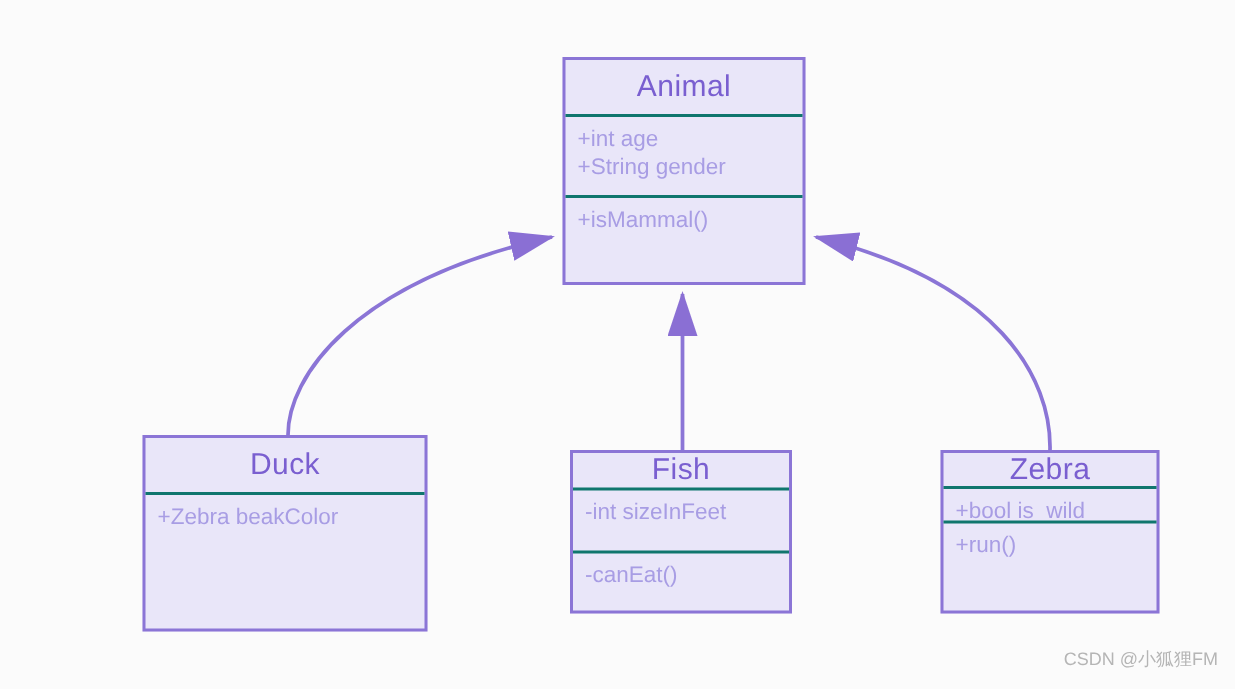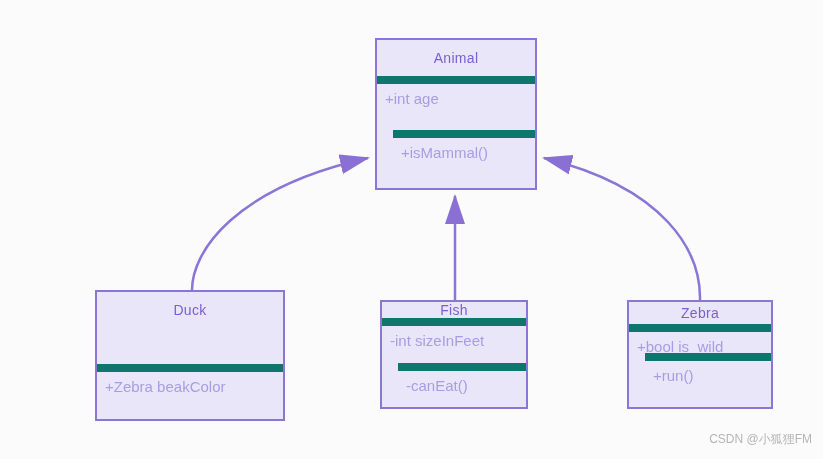--- a/index.html
+++ b/index.html
@@ -26,42 +26,42 @@
     background: #e9e6f9;
     border: 2px solid #8b75d6;
     display: flex;
     flex-direction: column;
   }
   .class-title {
     box-sizing: border-box;
     display: flex;
     align-items: center;
     justify-content: center;
-    font-size: 14px;
+    font-size: 20px;
     color: #7a5fd0;
     letter-spacing: 0.3px;
     text-align: right;
   }
   .compartment {
     box-sizing: border-box;
-    border-top: 8px solid #0f766e;
+    border-top: 2px solid #0f766e;
     padding: 5px 8px 16px 8px;
     font-size: 15px;
     line-height: 19px;
     color: #a89de4;
   }
-  .compartment.methods { flex: 1 1 auto; margin-left: 16px; }
+  .compartment.methods { flex: 1 1 auto; }
   .member { white-space: nowrap; }
 
   
   .animal-box  { left: 375px; top: 38px;  width: 162px; height: 152px; }
   .animal-box .class-title { height: 36px; }
   .animal-box .attrs { height: 54px; }
 
-  .duck-box    { left: 95px;  top: 290px; width: 190px; height: 131px; gap: 36px; }
+  .duck-box    { left: 95px;  top: 290px; width: 190px; height: 131px; }
   .duck-box .class-title { height: 36px; }
   .duck-box .attrs { height: 32px; }
 
   .fish-box    { left: 380px; top: 300px; width: 148px; height: 109px; }
   .fish-box .class-title { height: 48px; }
   .fish-box .attrs { height: 45px; }
 
   .zebra-box   { left: 627px; top: 300px; width: 146px; height: 109px; }
   .zebra-box .class-title { height: 22px; }
   .zebra-box .attrs { height: 21px; }
@@ -88,20 +88,21 @@
     </defs>
     <path d="M 192 290 C 192 252, 234 188, 368 158" fill="none" stroke="#8b75d6" stroke-width="2.5" marker-end="url(#tri)"></path>
     <path d="M 455 300 L 455 196" fill="none" stroke="#8b75d6" stroke-width="2.5" marker-end="url(#tri)"></path>
     <path d="M 700 300 C 701 252, 666 188, 544 158" fill="none" stroke="#8b75d6" stroke-width="2.5" marker-end="url(#tri)"></path>
   </svg>
 
   <div class="class-box animal-box">
     <div class="class-title">Animal</div>
     <div class="compartment attrs">
       <div class="member">+int age</div>
+      <div class="member">+String gender</div>
     </div>
     <div class="compartment methods">
       <div class="member">+isMammal()</div>
     </div>
   </div>
 
   <div class="class-box duck-box">
     <div class="class-title">Duck</div>
     <div class="compartment attrs">
       <div class="member">+Zebra beakColor</div>

